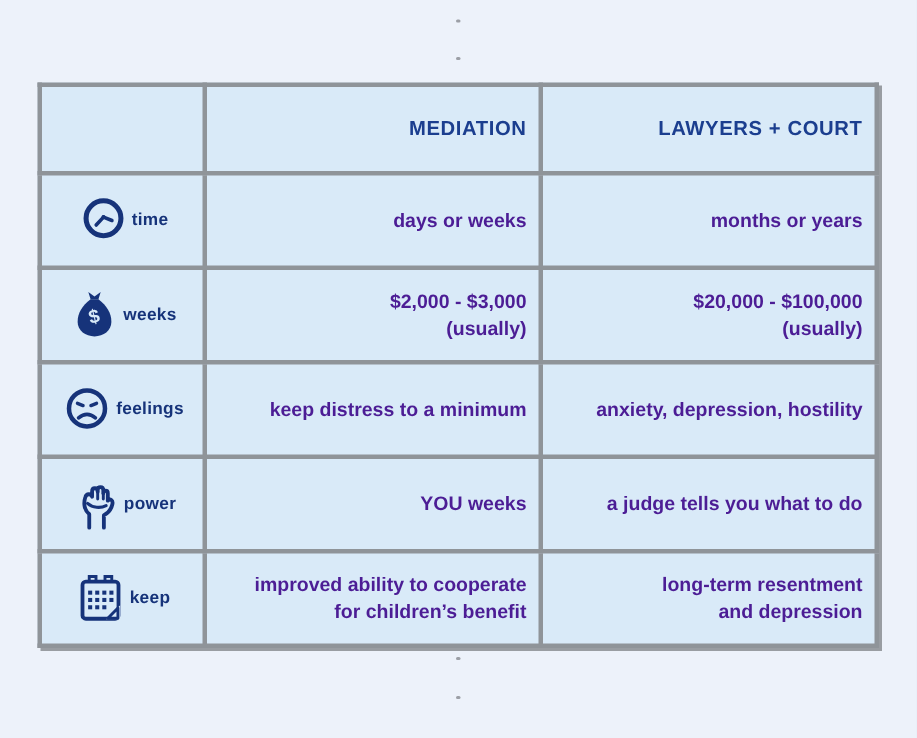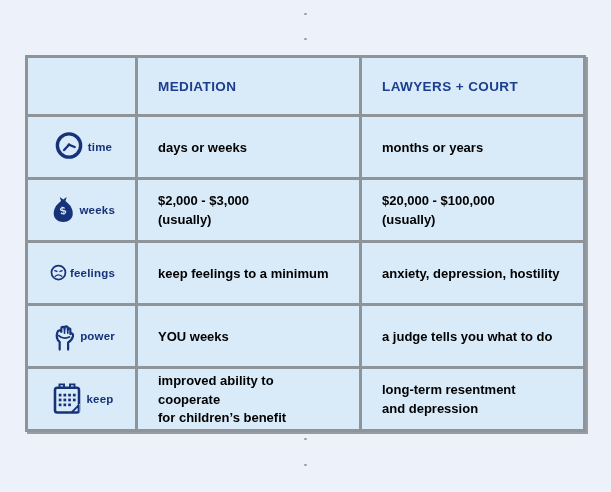--- a/index.html
+++ b/index.html
@@ -29,23 +29,23 @@
   table.cmp {
     border-collapse: collapse;
     width: 558px;
     table-layout: fixed;
     background: #d9eaf8;
     box-shadow: 2px 2px 0 #999da2;
   }
   table.cmp th, table.cmp td {
     border: 3px solid #8f9499;
     background: #d9eaf8;
-    text-align: left;
+    text-align: right;
     vertical-align: middle;
-    padding: 2px 20px;
+    padding: 2px 8px;
     color: #1b3e8f;
   }
   col.c-icon  { width: 110px; }
   col.c-med   { width: 224px; }
   col.c-court { width: 224px; }
 
   tr.hdr th { height: 52px; }
   tr.row td { height: 56px; }
 
   .col-head {
@@ -53,21 +53,21 @@
     font-size: 13.5px;
     letter-spacing: .4px;
     color: #1b3e8f;
     white-space: nowrap;
   }
   .cell-text {
     font-weight: bold;
     font-size: 13px;
     line-height: 1.35;
     white-space: pre-line;
-    color: #000000;
+    color: #4c1d95;
   }
   .icon-stack {
     display: flex;
     align-items: center;
     justify-content: center;
     gap: 1px;
   }
   .icon-stack svg { display: block; }
   .icon-label {
     font-weight: bold;
@@ -148,21 +148,21 @@
           <svg width="36" height="36" viewBox="0 0 48 48" fill="none">
             <circle cx="24" cy="23" r="16" stroke="#16337a" stroke-width="4"></circle>
             <path d="M15.5 18.5 L20.5 20.5" stroke="#16337a" stroke-width="3" stroke-linecap="round"></path>
             <path d="M32.5 18.5 L27.5 20.5" stroke="#16337a" stroke-width="3" stroke-linecap="round"></path>
             <path d="M16.5 31.5 Q24 25 31.5 31.5" stroke="#16337a" stroke-width="3.2" stroke-linecap="round"></path>
           </svg>
           <span class="icon-label">feelings</span>
         </div>
       </td>
       <td>
-        <span class="cell-text">keep feelings to a minimum</span>
+        <span class="cell-text">keep distress to a minimum</span>
       </td>
       <td>
         <span class="cell-text">anxiety, depression, hostility</span>
       </td>
     </tr>
 
     <tr class="row">
       <td>
         <div class="icon-stack">
           <svg width="36" height="36" viewBox="0 0 48 48" fill="none">

